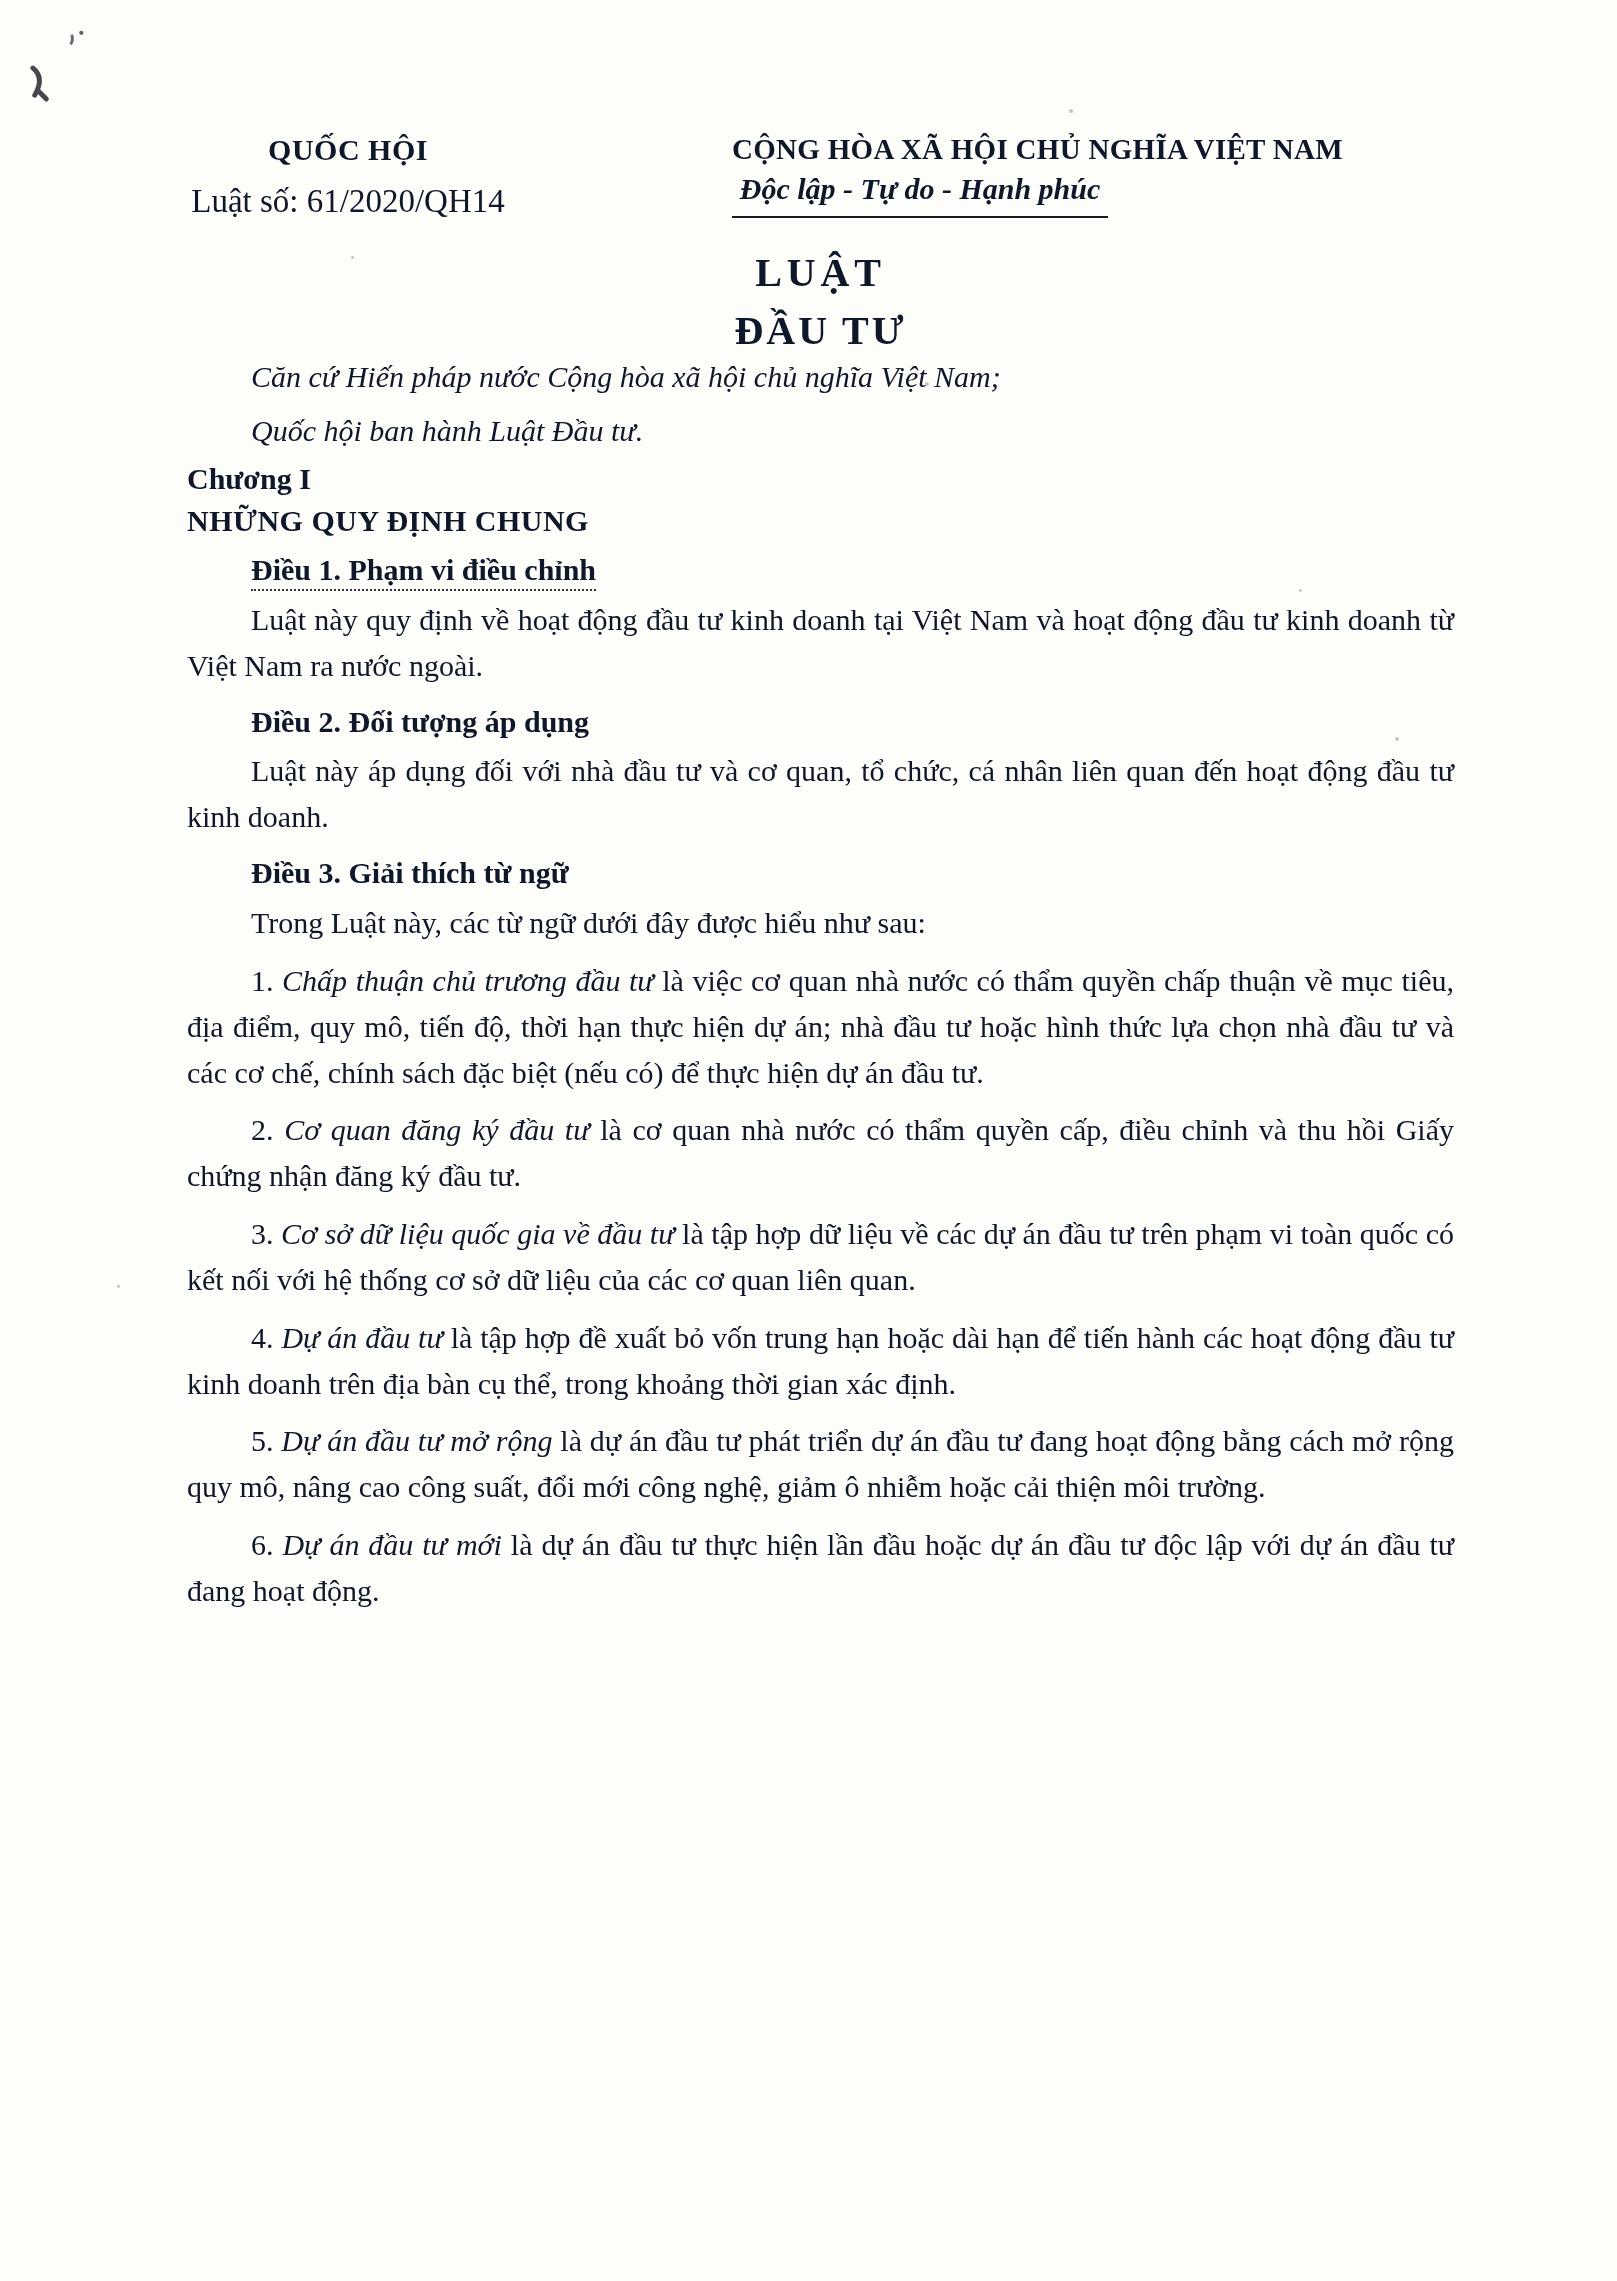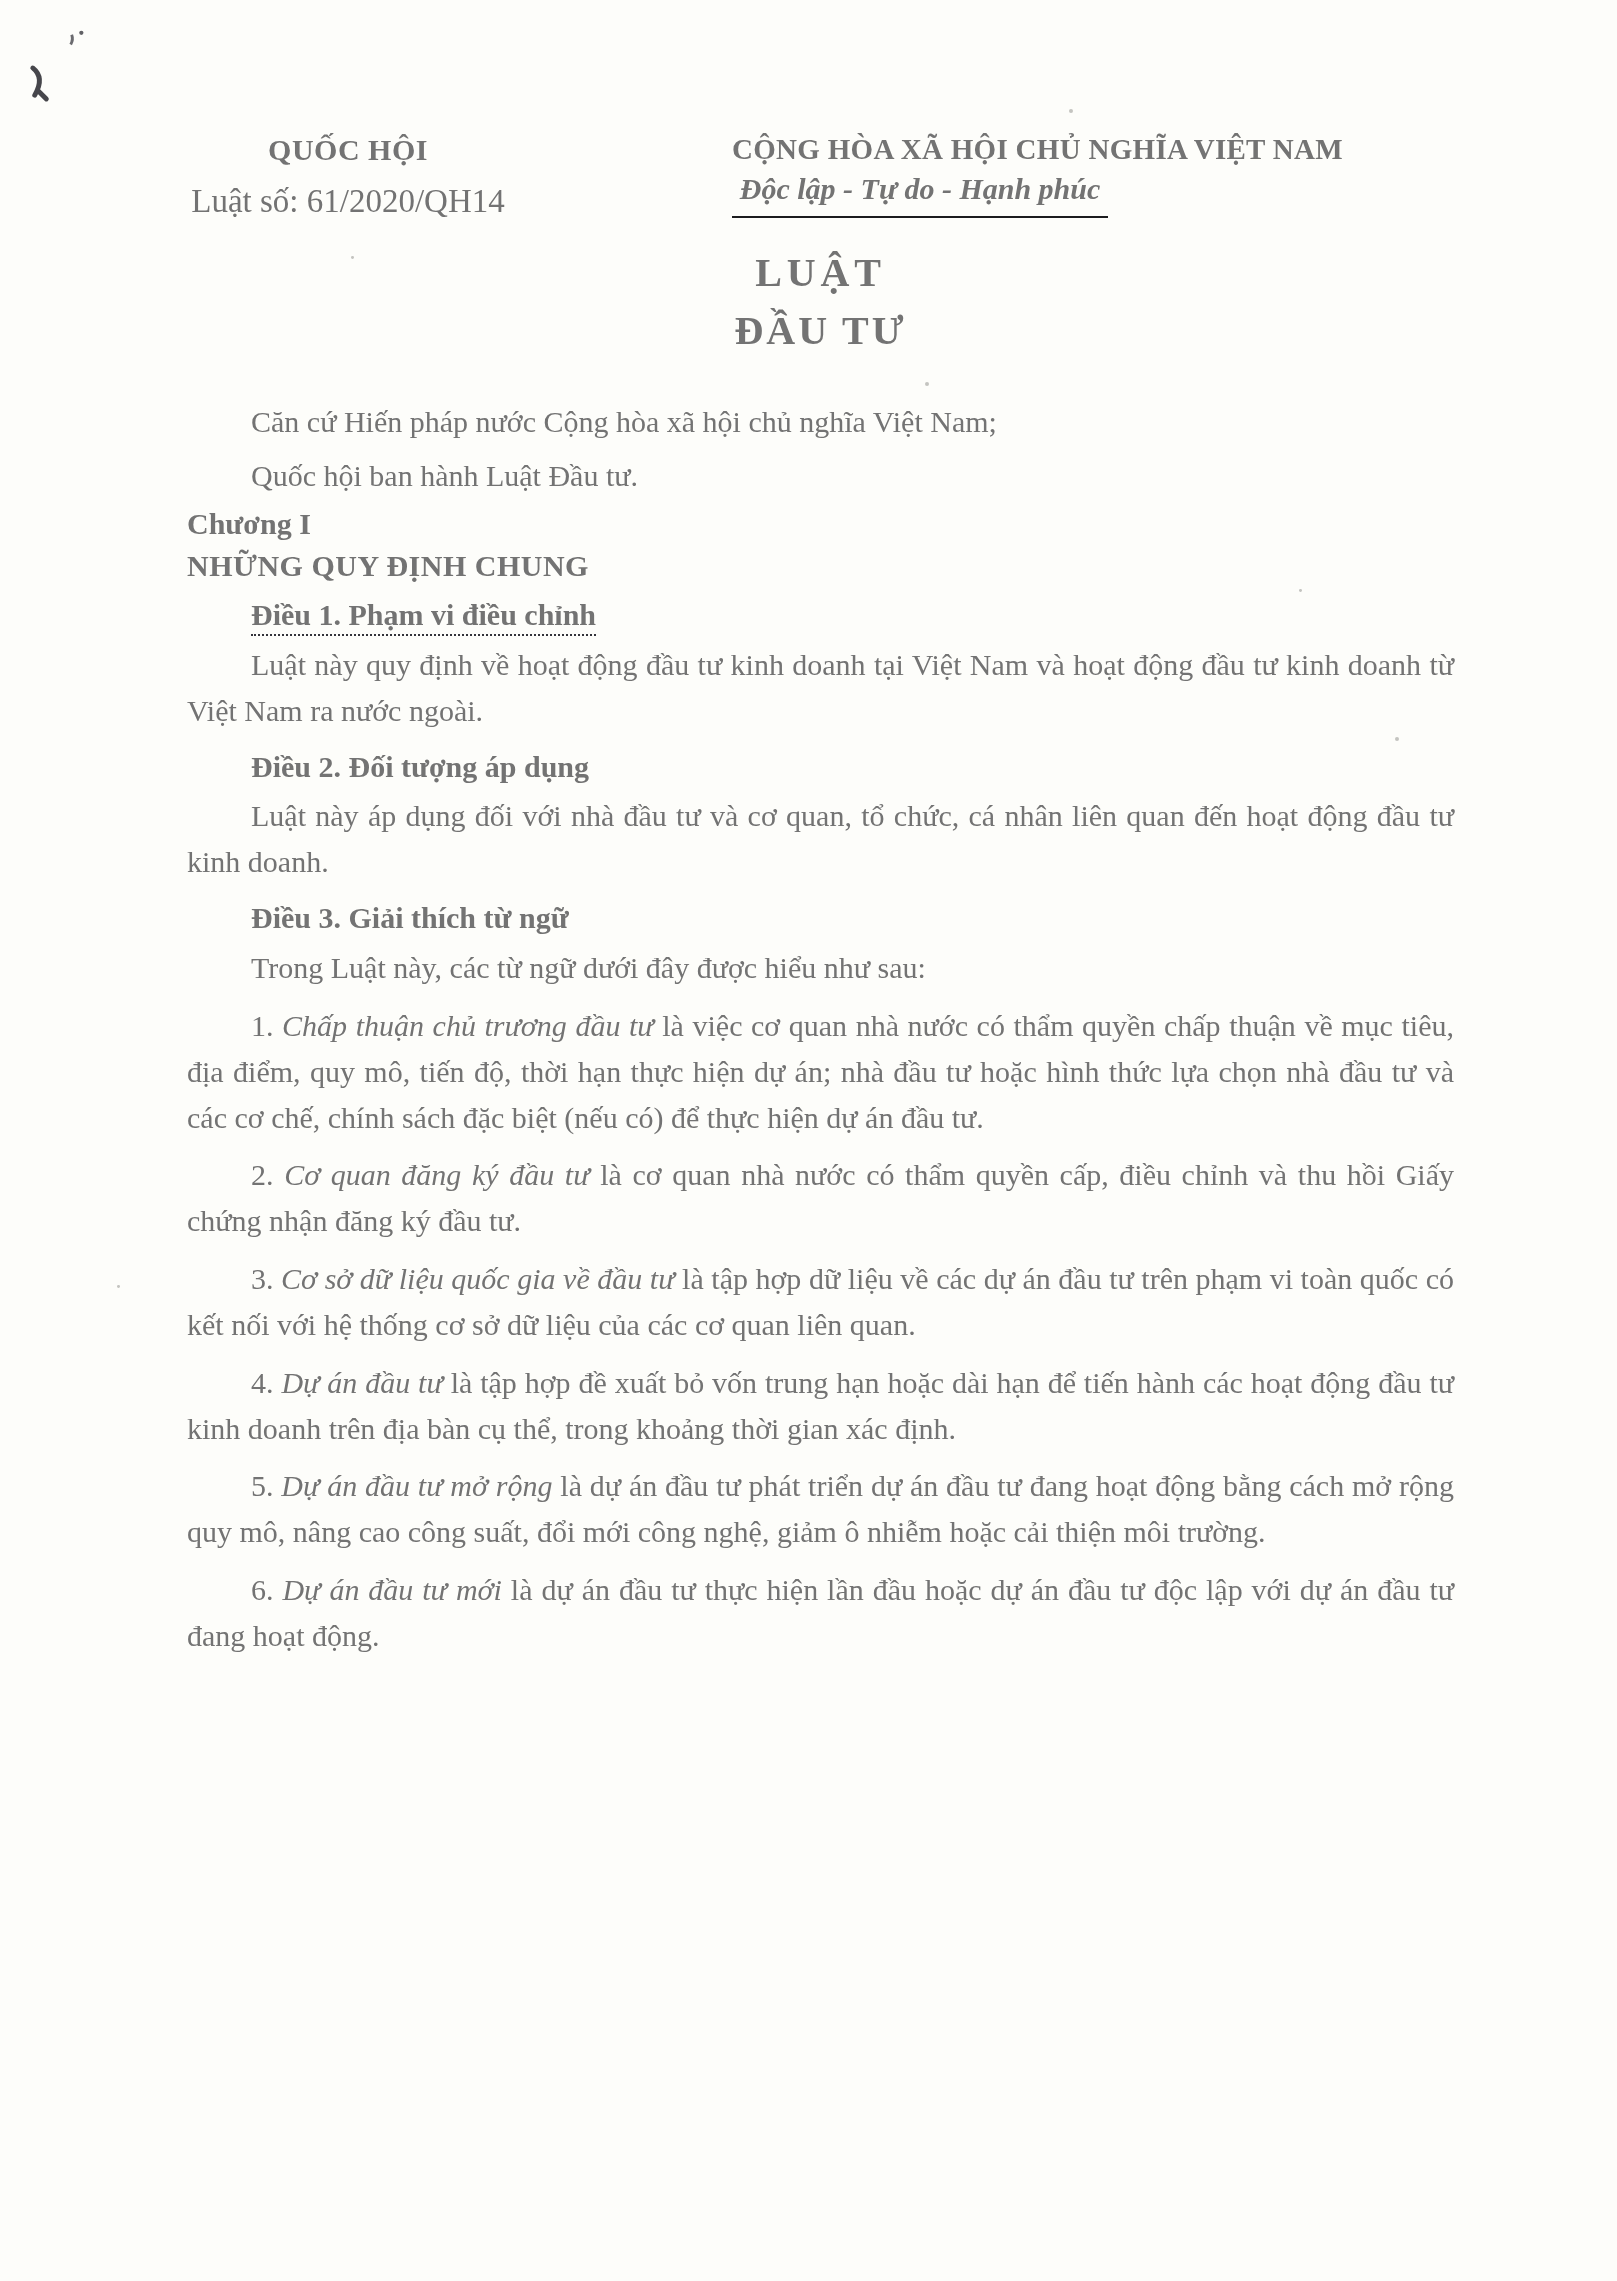--- a/index.html
+++ b/index.html
@@ -2,21 +2,21 @@
 <html><head>
 <meta charset="utf-8">
 <style>
   * { box-sizing: border-box; }
   html, body { margin: 0; padding: 0; background: #ffffff; }
   .page {
     position: relative;
     width: 1618px;
     height: 2281px;
     background: #fdfdfa;
-    color: #737373;
+    color: #0f172a;
     font-family: "Liberation Serif", "DejaVu Serif", serif;
     overflow: hidden;
   }
   .content { position: absolute; inset: 0; padding: 133px 164px 0 187px; }
 
   
   .header { display: flex; justify-content: space-between; align-items: flex-start; }
   .header-left { width: 322px; text-align: center; }
   .org   { font-weight: bold; font-size: 30px; letter-spacing: 0.5px; }
   .lawno { margin-top: 15.6px; font-size: 33px; }
@@ -31,21 +31,21 @@
     padding: 0 7.8px 9.8px;
     font-style: italic;
   }
 
   
   .title-block { margin-top: 29px; text-align: center; }
   .title1 { font-size: 40px; font-weight: bold; letter-spacing: 4.9px; }
   .title2 { margin-top: 11.7px; font-size: 40px; font-weight: bold; letter-spacing: 2.9px; }
 
   
-  .preamble { margin-top: 45px; margin-left: 64px; font-size: 30px; }
+  .preamble { margin-left: 64px; font-style: italic; font-size: 30px; }
   .preamble p { margin: 0 0 7.8px; line-height: 46px; }
 
   
   .chapter { margin-top: 7px; font-weight: bold; }
   .chapter-label { font-size: 30px; }
   .chapter-title { margin-top: 7.8px; font-size: 30px; letter-spacing: 0.5px; }
 
   
   .art { margin: 15.6px 0 9.8px; font-size: 30px; font-weight: bold; text-indent: 64px; }
   .dotted { border-bottom: 2.9px dotted #33333a; padding-bottom: 2.9px; }

